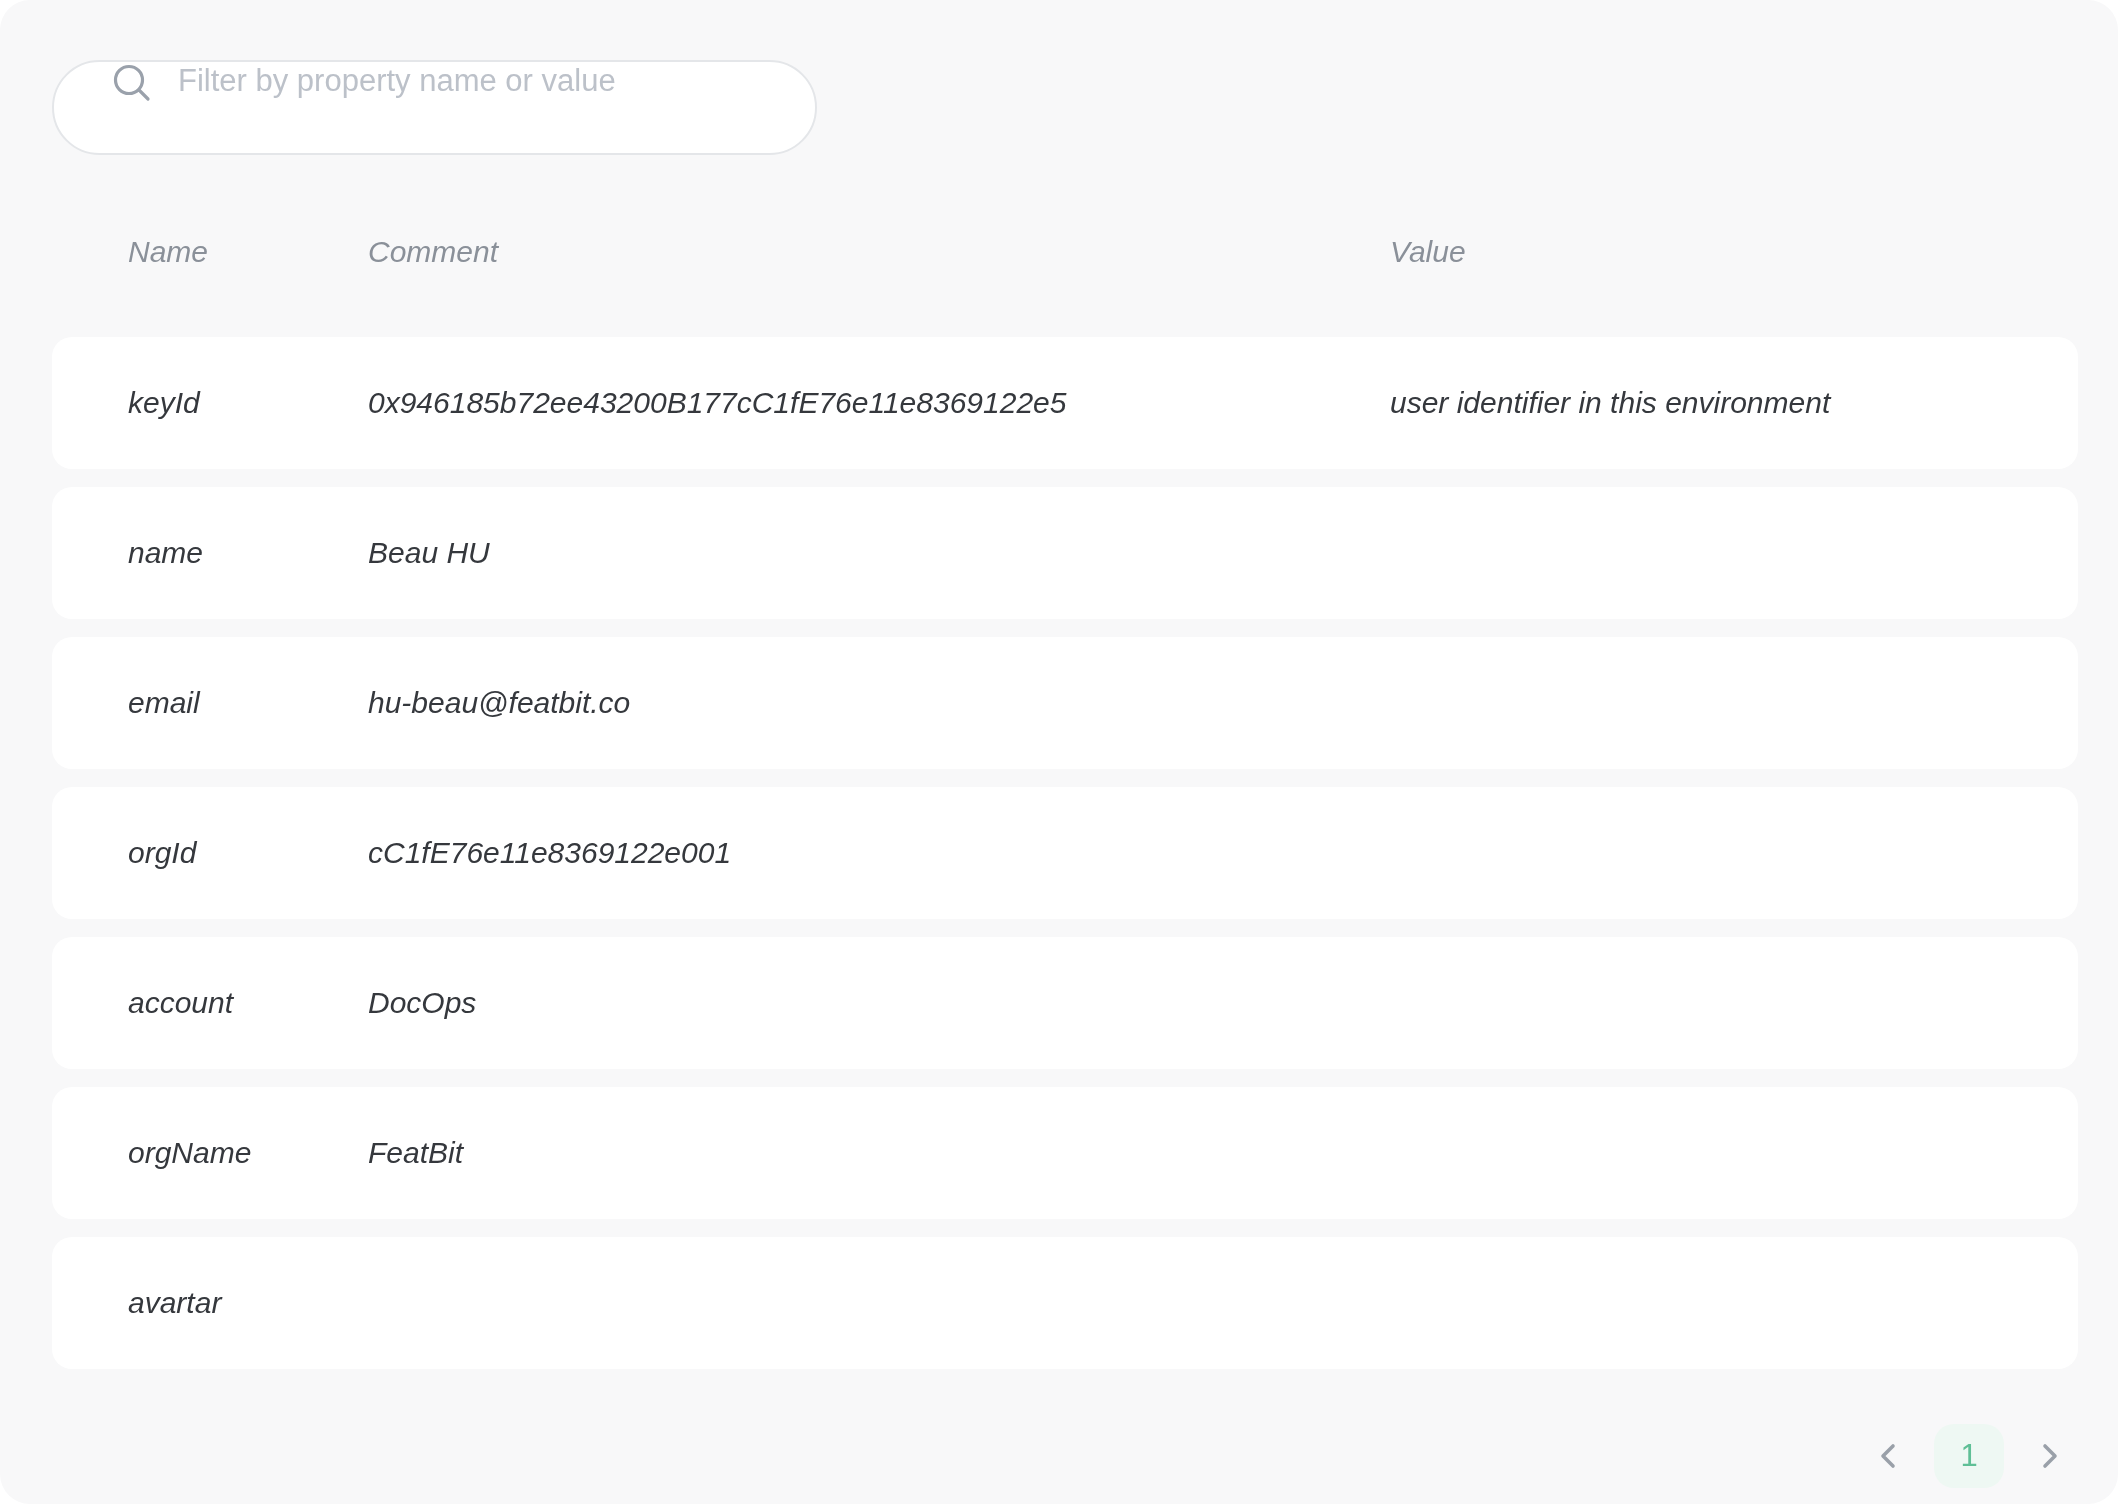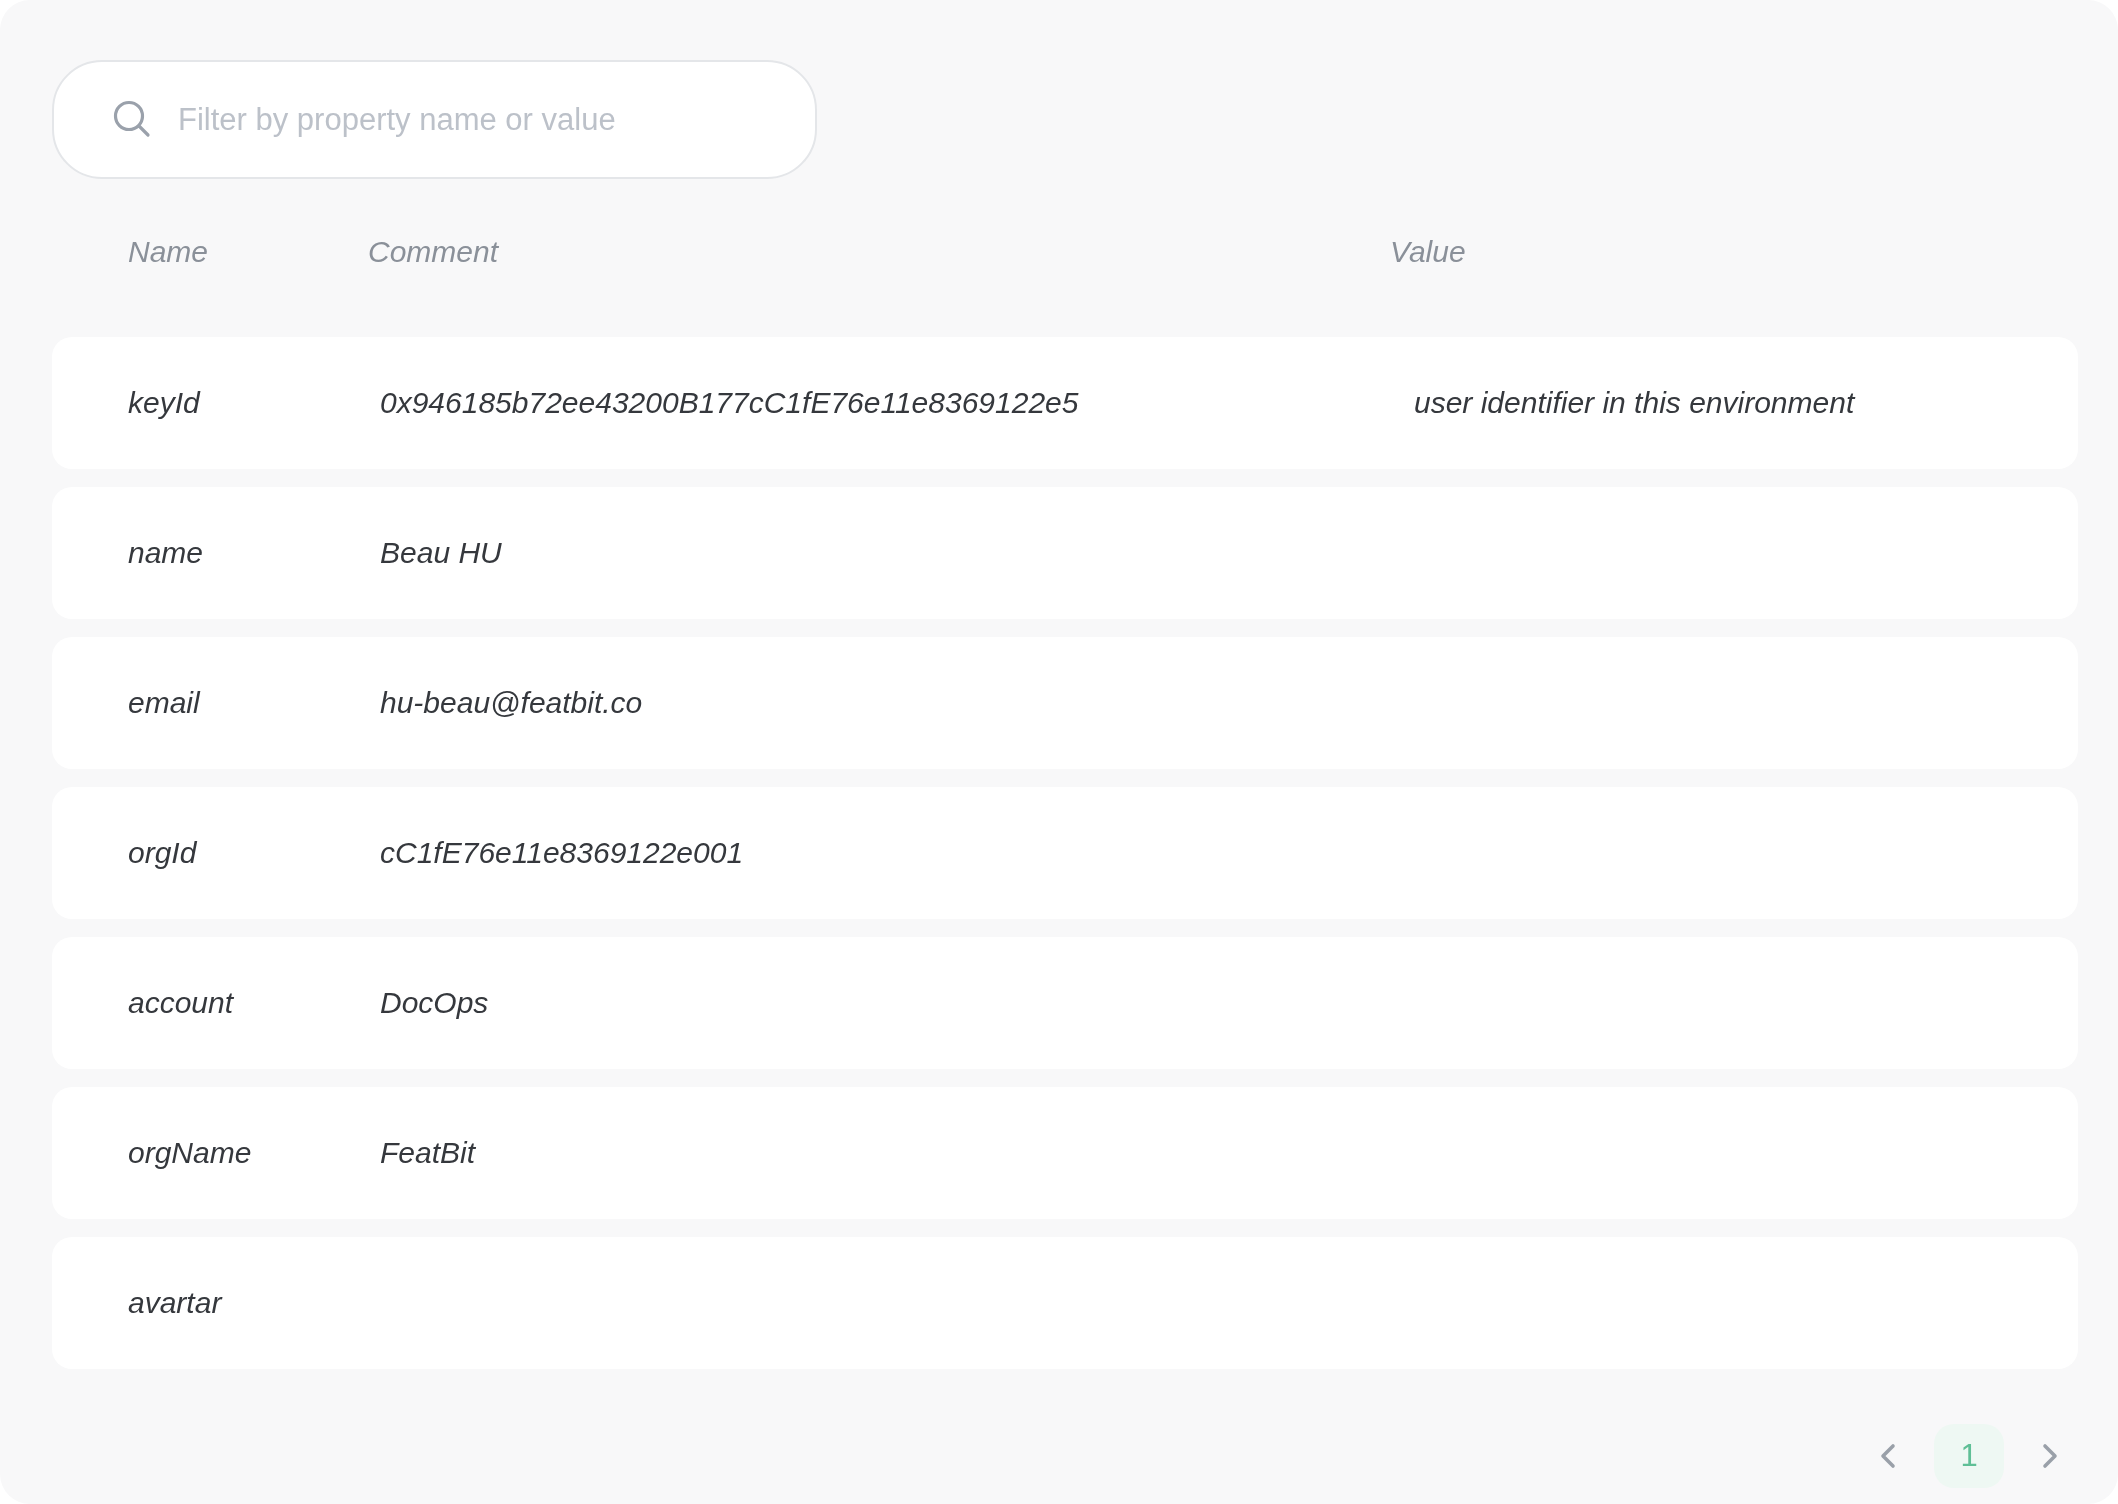--- a/index.html
+++ b/index.html
@@ -17,26 +17,26 @@
     background: #f8f8f9;
     border-radius: 30px;
     overflow: hidden;
   }
   
   .search-box {
     position: absolute;
     left: 52px;
     top: 60px;
     width: 765px;
-    height: 119px;
+    height: 95px;
     background: #ffffff;
     border: 2px solid #e4e6e9;
     border-radius: 50px;
     display: flex;
-    align-items: center;
+    align-items: flex-start;
     box-sizing: border-box;
     padding: 0 30px 0 56px;
   }
   .search-box .mag {
     flex: 0 0 auto;
     width: 44px;
     height: 44px;
     margin-right: 22px;
   }
   .search-box input {
@@ -79,21 +79,20 @@
     top: 337px;
     display: flex;
     flex-direction: column;
     row-gap: 18px;
   }
   .trow {
     height: 132px;
     background: #ffffff;
     border-radius: 20px;
     padding-left: 76px;
-    gap: 12px;
   }
   .trow .cell {
     font-size: 30px;
     color: #35383d;
     white-space: nowrap;
     overflow: hidden;
     text-overflow: ellipsis;
     padding-right: 30px;
   }
   

